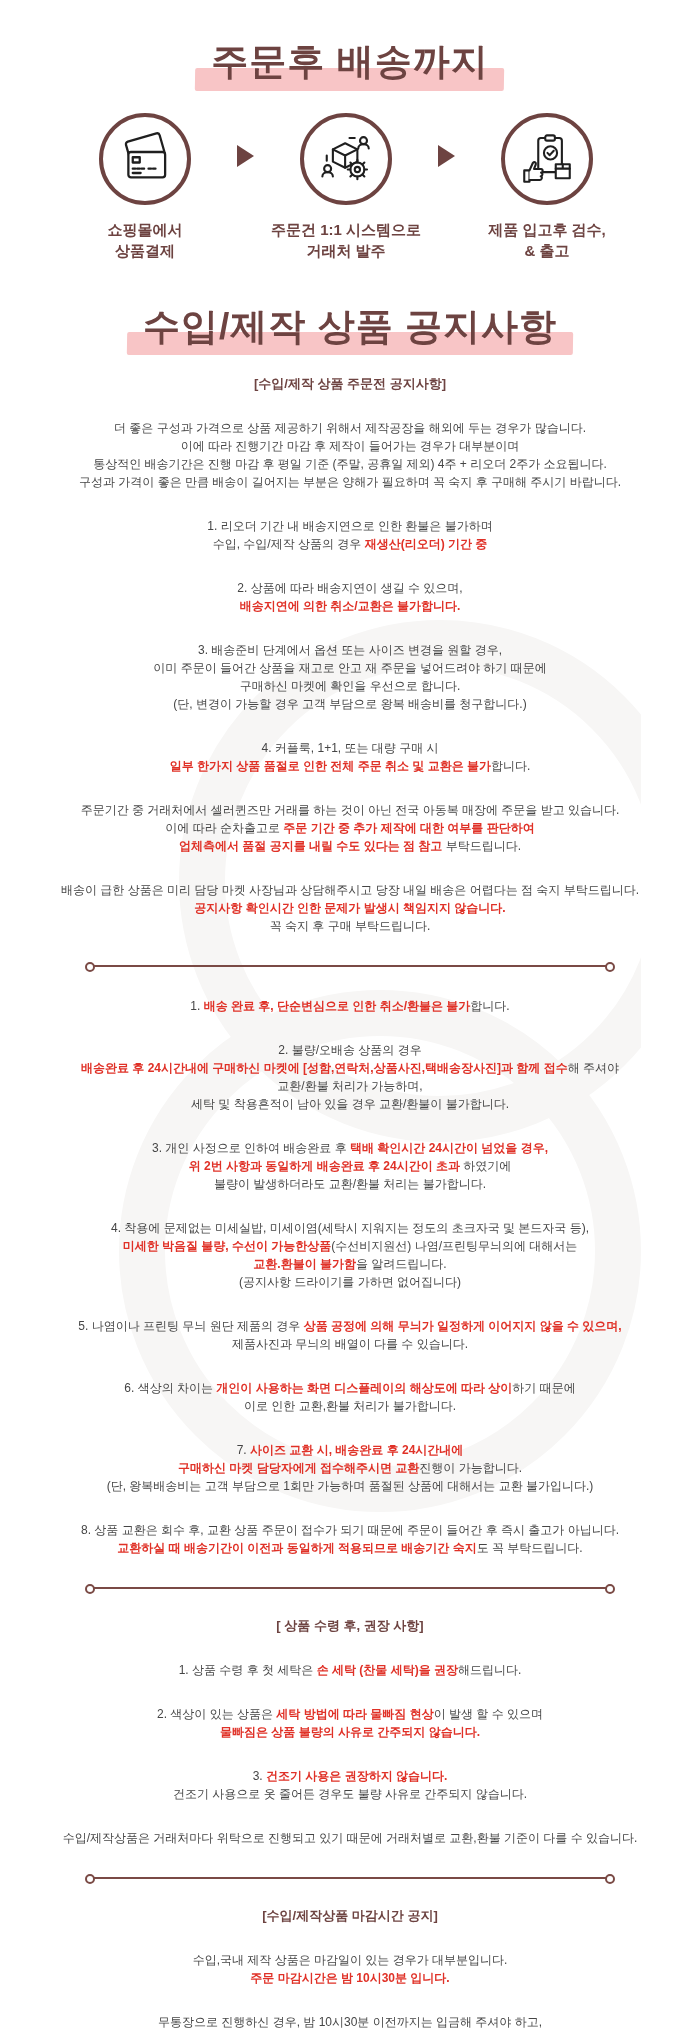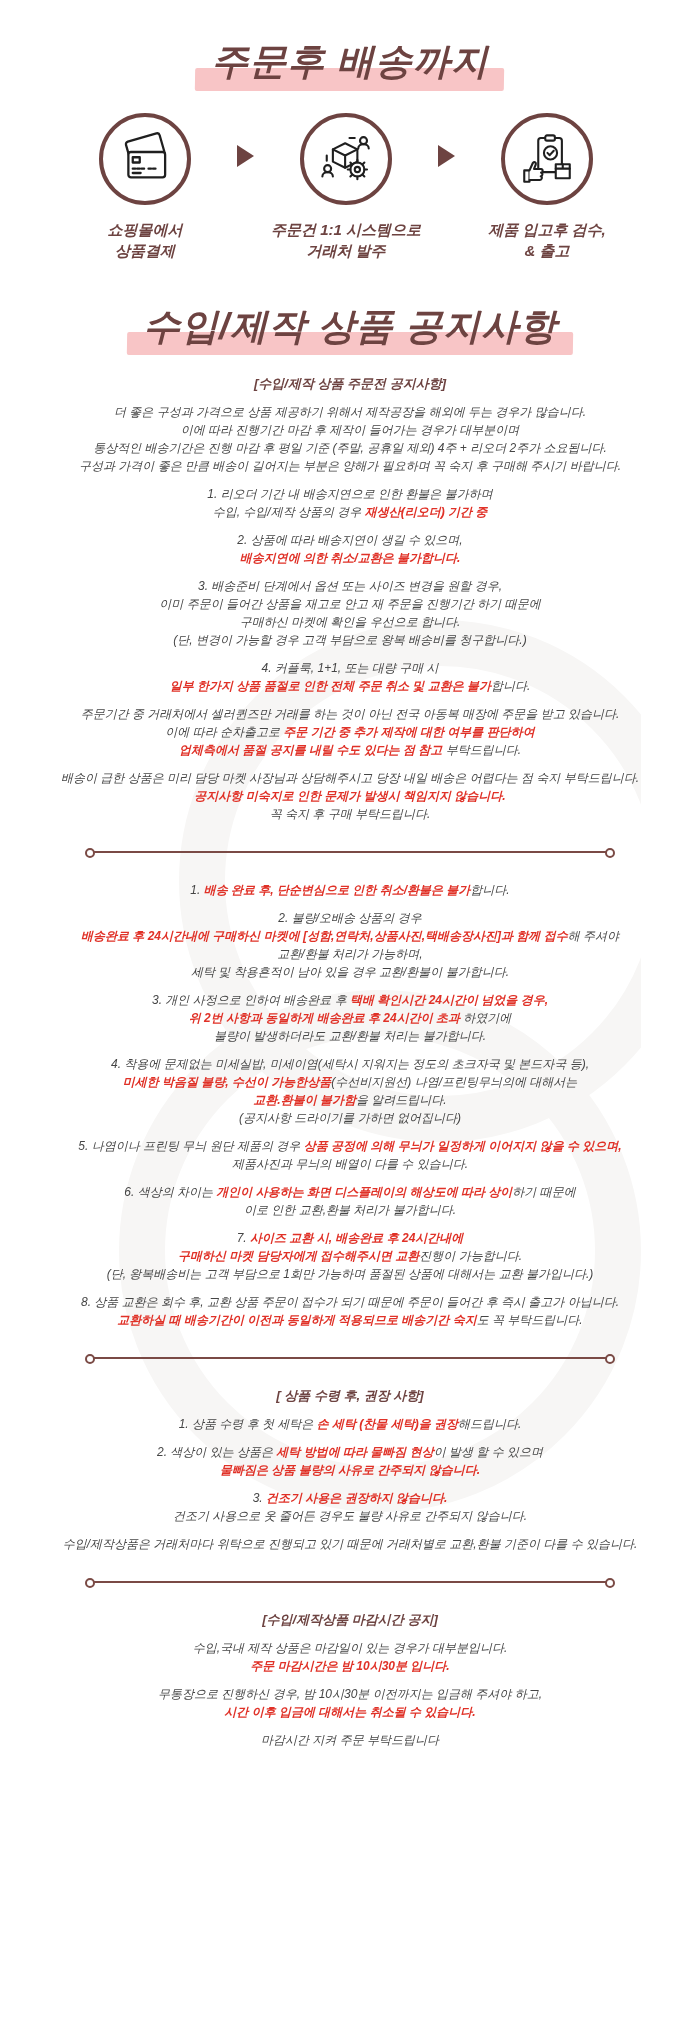--- a/index.html
+++ b/index.html
@@ -4,21 +4,21 @@
 <style>
   :root{
     --brown:#6d4341;
     --pink:#f8c5c6;
     --red:#e03127;
     --text:#454545;
     --line:#7a4a45;
   }
   html,body{margin:0;padding:0;background:#fff;}
   body{font-family:"Liberation Sans","DejaVu Sans",sans-serif;color:var(--text);}
-  .page{position:relative;width:582px;height:2030px;margin:0 auto;background:#fff;overflow:hidden;font-style:italic;}
+  .page{position:relative;width:582px;height:2030px;margin:0 auto;background:#fff;overflow:hidden;}
   .watermark{position:absolute;z-index:0;border-radius:50%;border:46px solid #f7f6f5;pointer-events:none;}
   .wm1{width:430px;height:430px;left:120px;top:620px;}
   .wm2{width:430px;height:430px;left:60px;top:990px;}
   .content{position:relative;z-index:1;}
 
   
   .title-wrap{text-align:center;padding-top:42px;}
   .title-wrap.second{padding-top:46px;}
   .big-title{position:relative;display:inline-block;font-size:37px;font-weight:bold;color:var(--brown);letter-spacing:1px;line-height:1.1;}
   .big-title .txt{position:relative;z-index:1;}
@@ -28,21 +28,21 @@
   .steps{display:flex;align-items:flex-start;margin-top:30px;}
   .step{width:172px;text-align:center;}
   .step-circle{width:84px;height:84px;border:4px solid var(--brown);border-radius:50%;margin:0 auto;display:flex;align-items:center;justify-content:center;background:#fff;}
   .step-circle svg{width:56px;height:56px;}
   .step-label{margin-top:14px;font-size:15px;font-weight:bold;color:var(--brown);line-height:21px;}
   .step-arrow{width:0;height:0;border-top:11px solid transparent;border-bottom:11px solid transparent;border-left:17px solid var(--brown);margin:32px 6px 0 6px;}
 
   
   #sections{margin-top:28px;text-align:center;font-size:12px;line-height:18px;color:var(--text);}
   .section-heading{color:var(--brown);font-weight:bold;font-size:13px;margin:18px 0 10px 0;}
-  .block{margin:10px 0;}
+  .block{margin:26px 0;}
   .line{white-space:pre-wrap;}
   .red{color:var(--red);font-weight:bold;}
 
   .divider{position:relative;width:530px;height:10px;margin:24px auto;}
   .divider .bar{position:absolute;left:9px;right:9px;top:4px;height:2px;background:var(--line);}
   .divider .dot{position:absolute;top:1px;width:6px;height:6px;border:2px solid var(--line);border-radius:50%;background:#fff;}
   .divider .dot.l{left:0;}
   .divider .dot.r{right:0;}
 </style>
 </head>
@@ -128,36 +128,36 @@
           <div class="block">
             <div class="line"><span>1. 리오더 기간 내 배송지연으로 인한 환불은 불가하며</span></div>
             <div class="line"><span>수입, 수입/제작 상품의 경우 </span><span class="red">재생산(리오더) 기간 중</span></div>
           </div>
           <div class="block">
             <div class="line"><span>2. 상품에 따라 배송지연이 생길 수 있으며,</span></div>
             <div class="line"><span class="red">배송지연에 의한 취소/교환은 불가합니다.</span></div>
           </div>
           <div class="block">
             <div class="line"><span>3. 배송준비 단계에서 옵션 또는 사이즈 변경을 원할 경우,</span></div>
-            <div class="line"><span>이미 주문이 들어간 상품을 재고로 안고 재 주문을 진행기간 하기 때문에</span></div>
+            <div class="line"><span>이미 주문이 들어간 상품을 재고로 안고 재 주문을 넣어드려야 하기 때문에</span></div>
             <div class="line"><span>구매하신 마켓에 확인을 우선으로 합니다.</span></div>
             <div class="line"><span>(단, 변경이 가능할 경우 고객 부담으로 왕복 배송비를 청구합니다.)</span></div>
           </div>
           <div class="block">
             <div class="line"><span>4. 커플룩, 1+1, 또는 대량 구매 시</span></div>
             <div class="line"><span class="red">일부 한가지 상품 품절로 인한 전체 주문 취소 및 교환은 불가</span><span>합니다.</span></div>
           </div>
           <div class="block">
             <div class="line"><span>주문기간 중 거래처에서 셀러퀸즈만 거래를 하는 것이 아닌 전국 아동복 매장에 주문을 받고 있습니다.</span></div>
             <div class="line"><span>이에 따라 순차출고로 </span><span class="red">주문 기간 중 추가 제작에 대한 여부를 판단하여</span></div>
             <div class="line"><span class="red">업체측에서 품절 공지를 내릴 수도 있다는 점 참고</span><span> 부탁드립니다.</span></div>
           </div>
           <div class="block">
             <div class="line"><span>배송이 급한 상품은 미리 담당 마켓 사장님과 상담해주시고 당장 내일 배송은 어렵다는 점 숙지 부탁드립니다.</span></div>
-            <div class="line"><span class="red">공지사항 미숙지로 인한 문제가 발생시 책임지지 않습니다.</span></div>
+            <div class="line"><span class="red">공지사항 확인시간 인한 문제가 발생시 책임지지 않습니다.</span></div>
             <div class="line"><span>꼭 숙지 후 구매 부탁드립니다.</span></div>
           </div>
         </section>
         <div class="divider">
           <span class="dot l"></span>
           <span class="bar"></span>
           <span class="dot r"></span>
         </div>
         <section>
           <div class="block">

